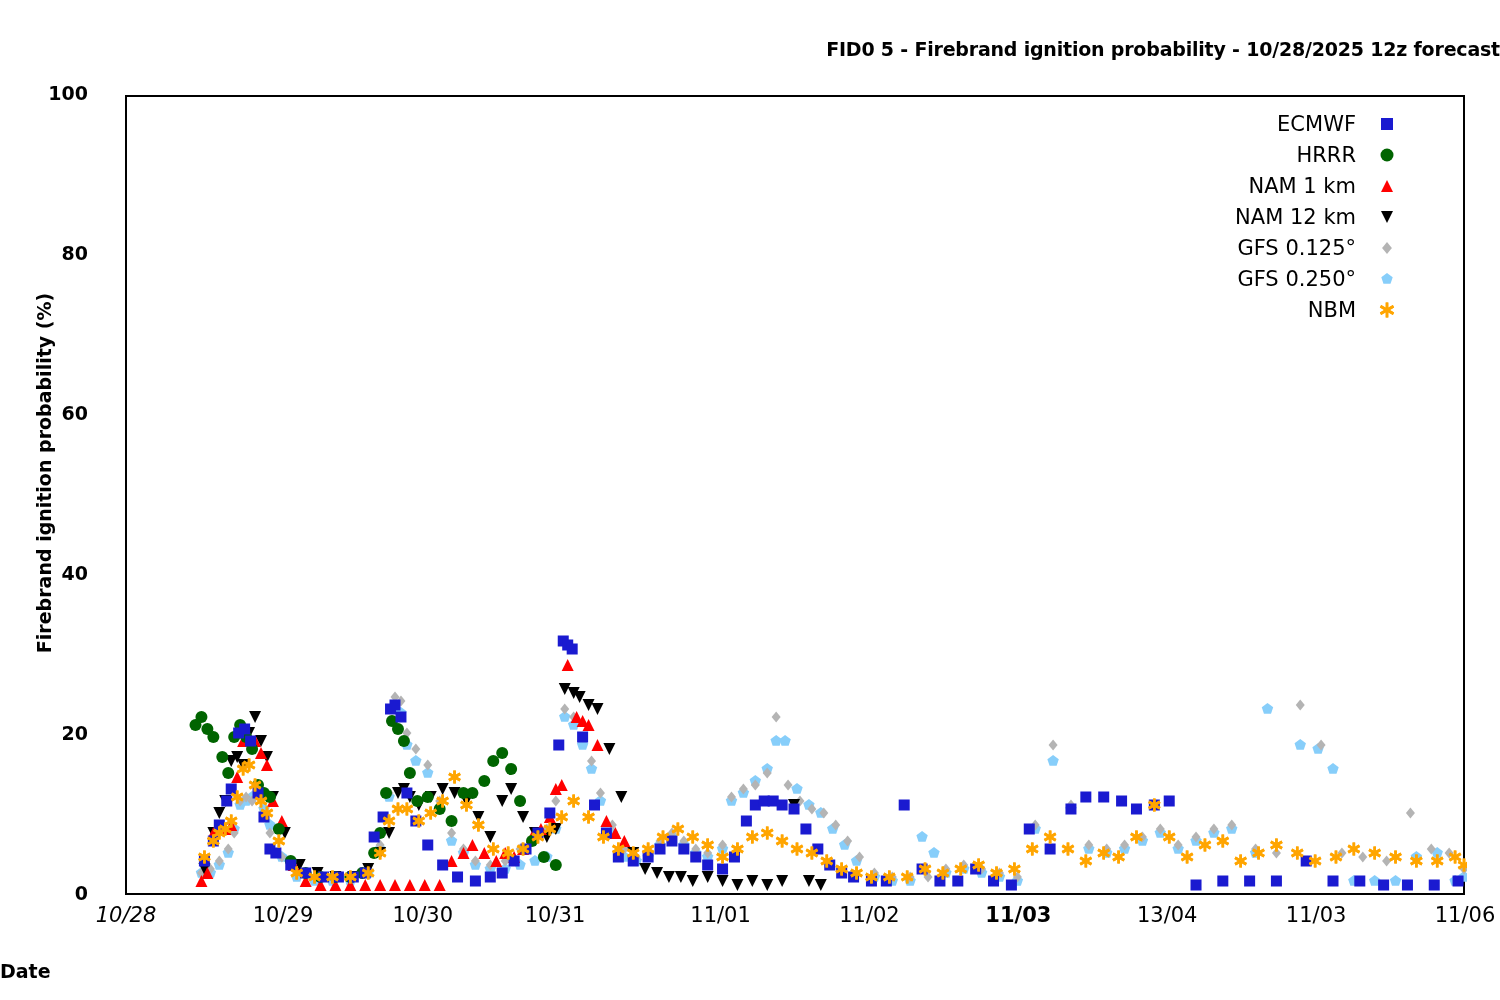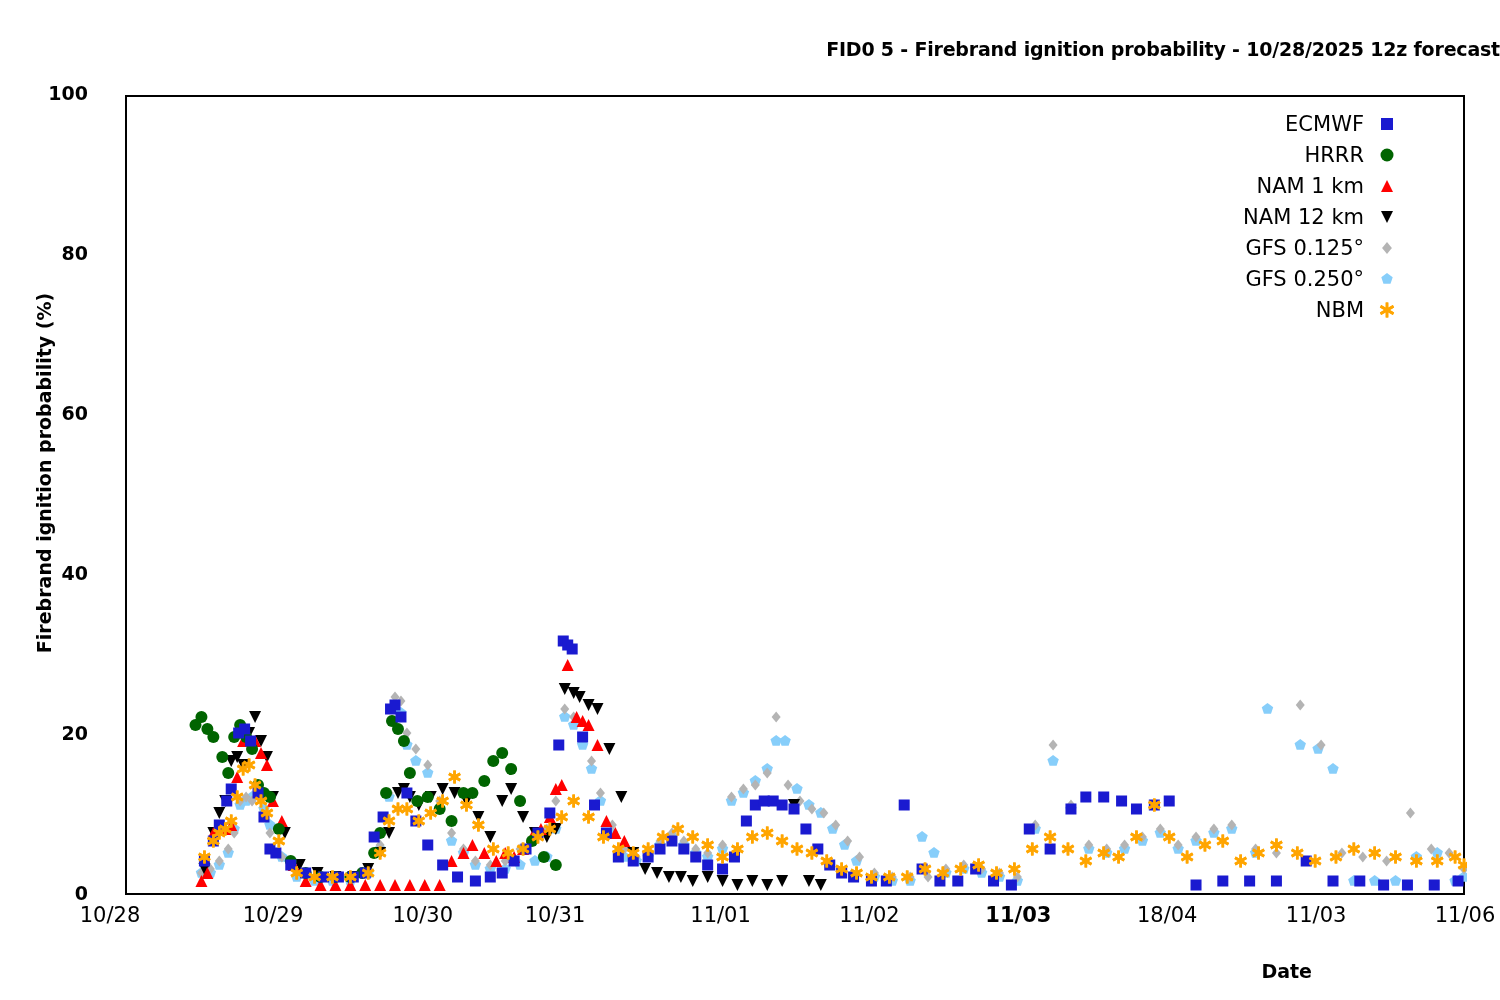--- a/index.html
+++ b/index.html
@@ -29,28 +29,28 @@
     font-family:"DejaVu Sans",sans-serif;font-size:21px;color:#000;
   }
   .xtick-mark{position:absolute;top:881px;width:2px;height:14px;background:#000;}
 
   #ylabel{
     position:absolute;left:-186px;top:462px;width:460px;text-align:center;
     font-family:"DejaVu Sans",sans-serif;font-weight:bold;font-size:19px;color:#000;
     transform:rotate(-90deg);transform-origin:center center;
   }
   #xlabel{
-    position:absolute;left:0;top:960px;width:1312px;text-align:right;
+    position:absolute;left:0;top:960px;width:1312px;text-align:left;
     font-family:"DejaVu Sans",sans-serif;font-weight:bold;font-size:19px;color:#000;
   }
 
   #legend{position:absolute;left:1150px;top:108px;width:260px;}
   .legend-row{
     display:flex;align-items:center;justify-content:flex-end;
-    height:31px;gap:0px;
+    height:31px;gap:8px;
   }
   .legend-label{
     font-family:"DejaVu Sans",sans-serif;font-size:21px;color:#000;
     text-align:right;white-space:nowrap;
   }
   .legend-swatch{width:46px;height:24px;position:relative;flex:0 0 46px;}
   .legend-swatch svg{position:absolute;left:50%;top:50%;transform:translate(-50%,-50%);}
 </style>
 </head>
 <body>
@@ -70,28 +70,28 @@
       <div class="ytick-label" style="top: 242px;">80</div>
       <div class="ytick-label" style="top: 82px;">100</div>
     </div>
   <div id="ytick-marks">
       <div class="ytick-mark" style="top: 735px;"></div>
       <div class="ytick-mark" style="top: 575px;"></div>
       <div class="ytick-mark" style="top: 415px;"></div>
       <div class="ytick-mark" style="top: 255px;"></div>
     </div>
   <div id="xtick-labels">
-      <div class="xtick-label" style="left: 30px;">10/28</div>
-      <div class="xtick-label" style="left: 193px;">10/29</div>
+      <div class="xtick-label" style="left: 46px; font-style: italic;">10/28</div>
+      <div class="xtick-label" style="left: 203px;">10/29</div>
       <div class="xtick-label" style="left: 342.778px;">10/30</div>
       <div class="xtick-label" style="left: 475px;">10/31</div>
       <div class="xtick-label" style="left: 640.556px;">11/01</div>
       <div class="xtick-label" style="left: 789.444px;">11/02</div>
       <div class="xtick-label" style="left: 938.333px; font-weight: bold;">11/03</div>
-      <div class="xtick-label" style="left: 1087.22px;">18/04</div>
+      <div class="xtick-label" style="left: 1087.22px;">13/04</div>
       <div class="xtick-label" style="left: 1236.11px;">11/03</div>
       <div class="xtick-label" style="left: 1385px;">11/06</div>
     </div>
   <div id="xtick-marks">
       <div class="xtick-mark" style="left: 273.889px;"></div>
       <div class="xtick-mark" style="left: 422.778px;"></div>
       <div class="xtick-mark" style="left: 571.667px;"></div>
       <div class="xtick-mark" style="left: 720.556px;"></div>
       <div class="xtick-mark" style="left: 869.444px;"></div>
       <div class="xtick-mark" style="left: 1018.33px;"></div>

